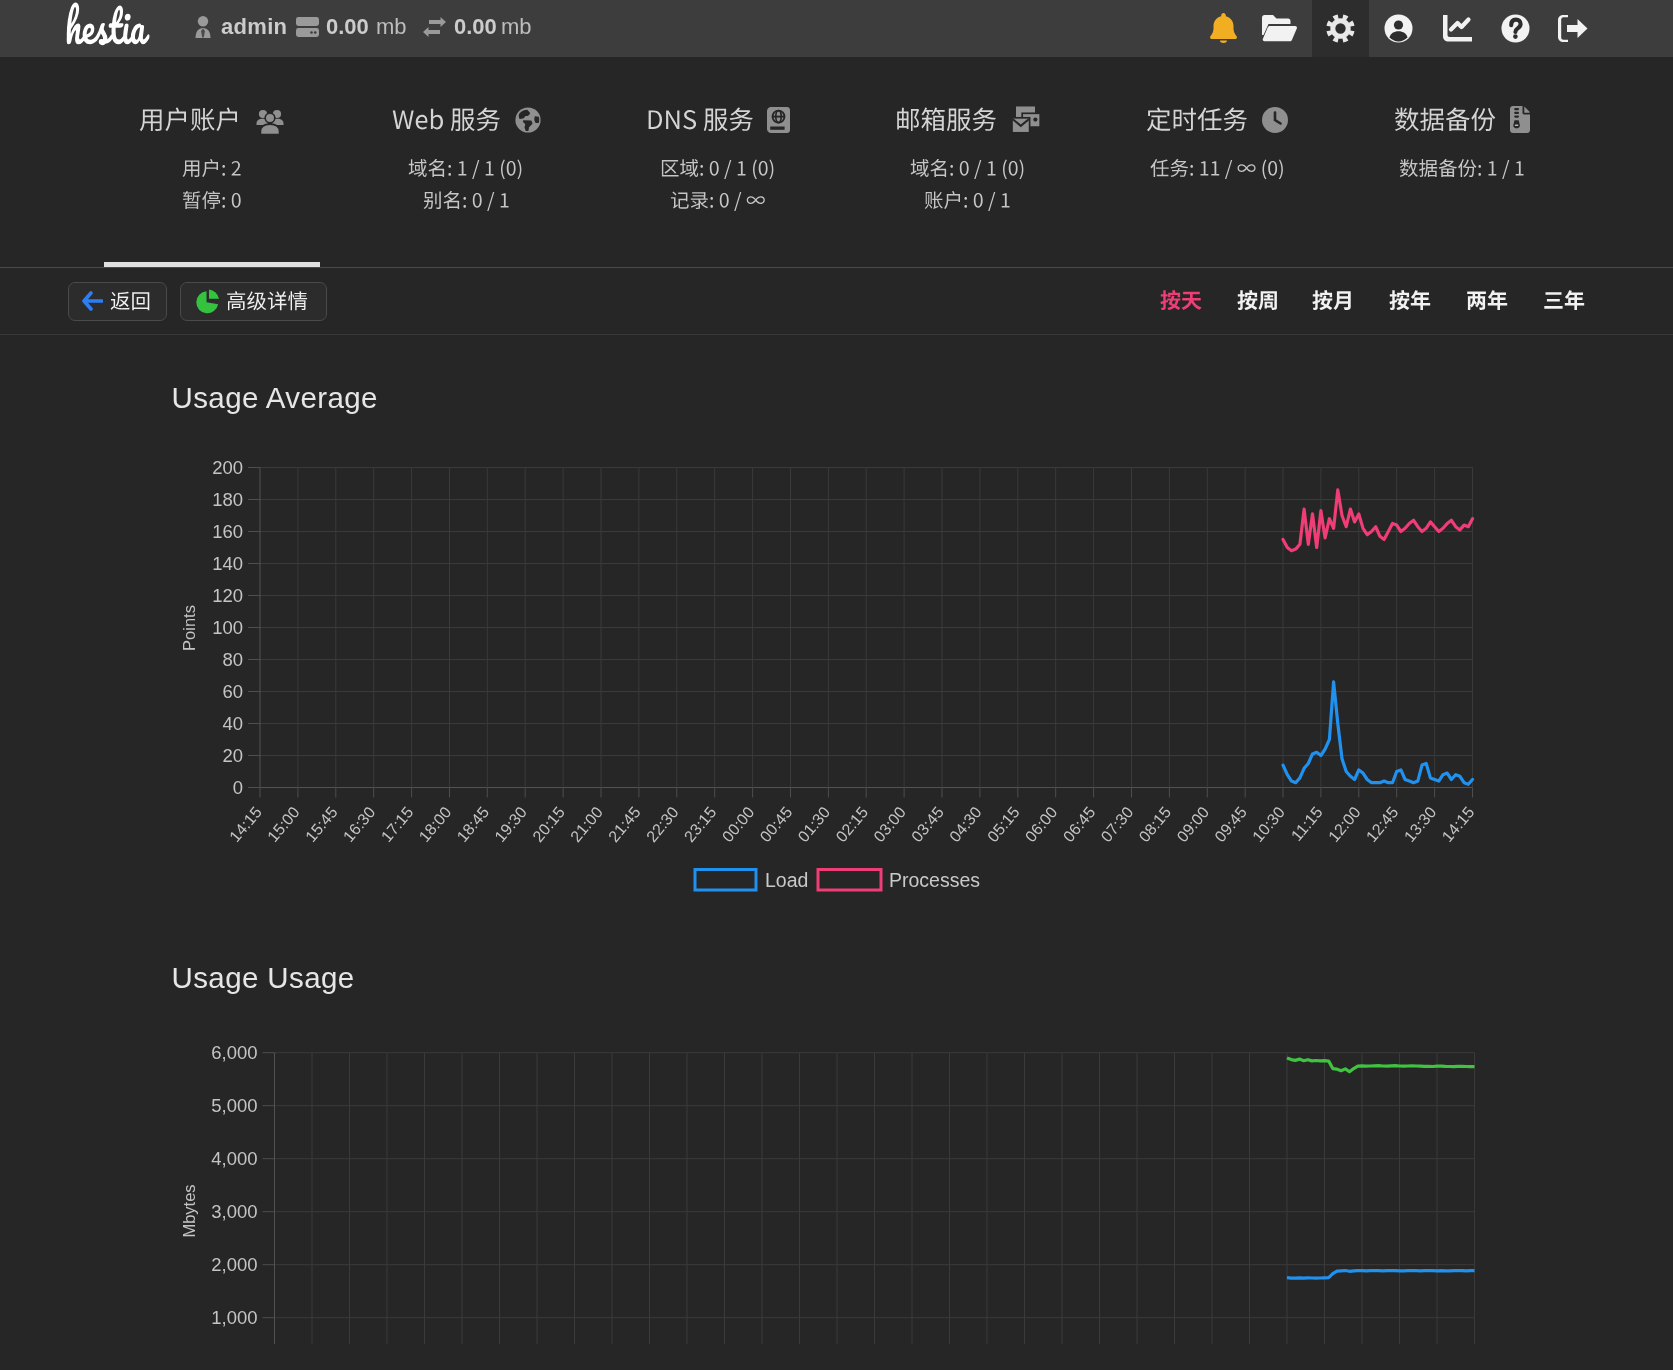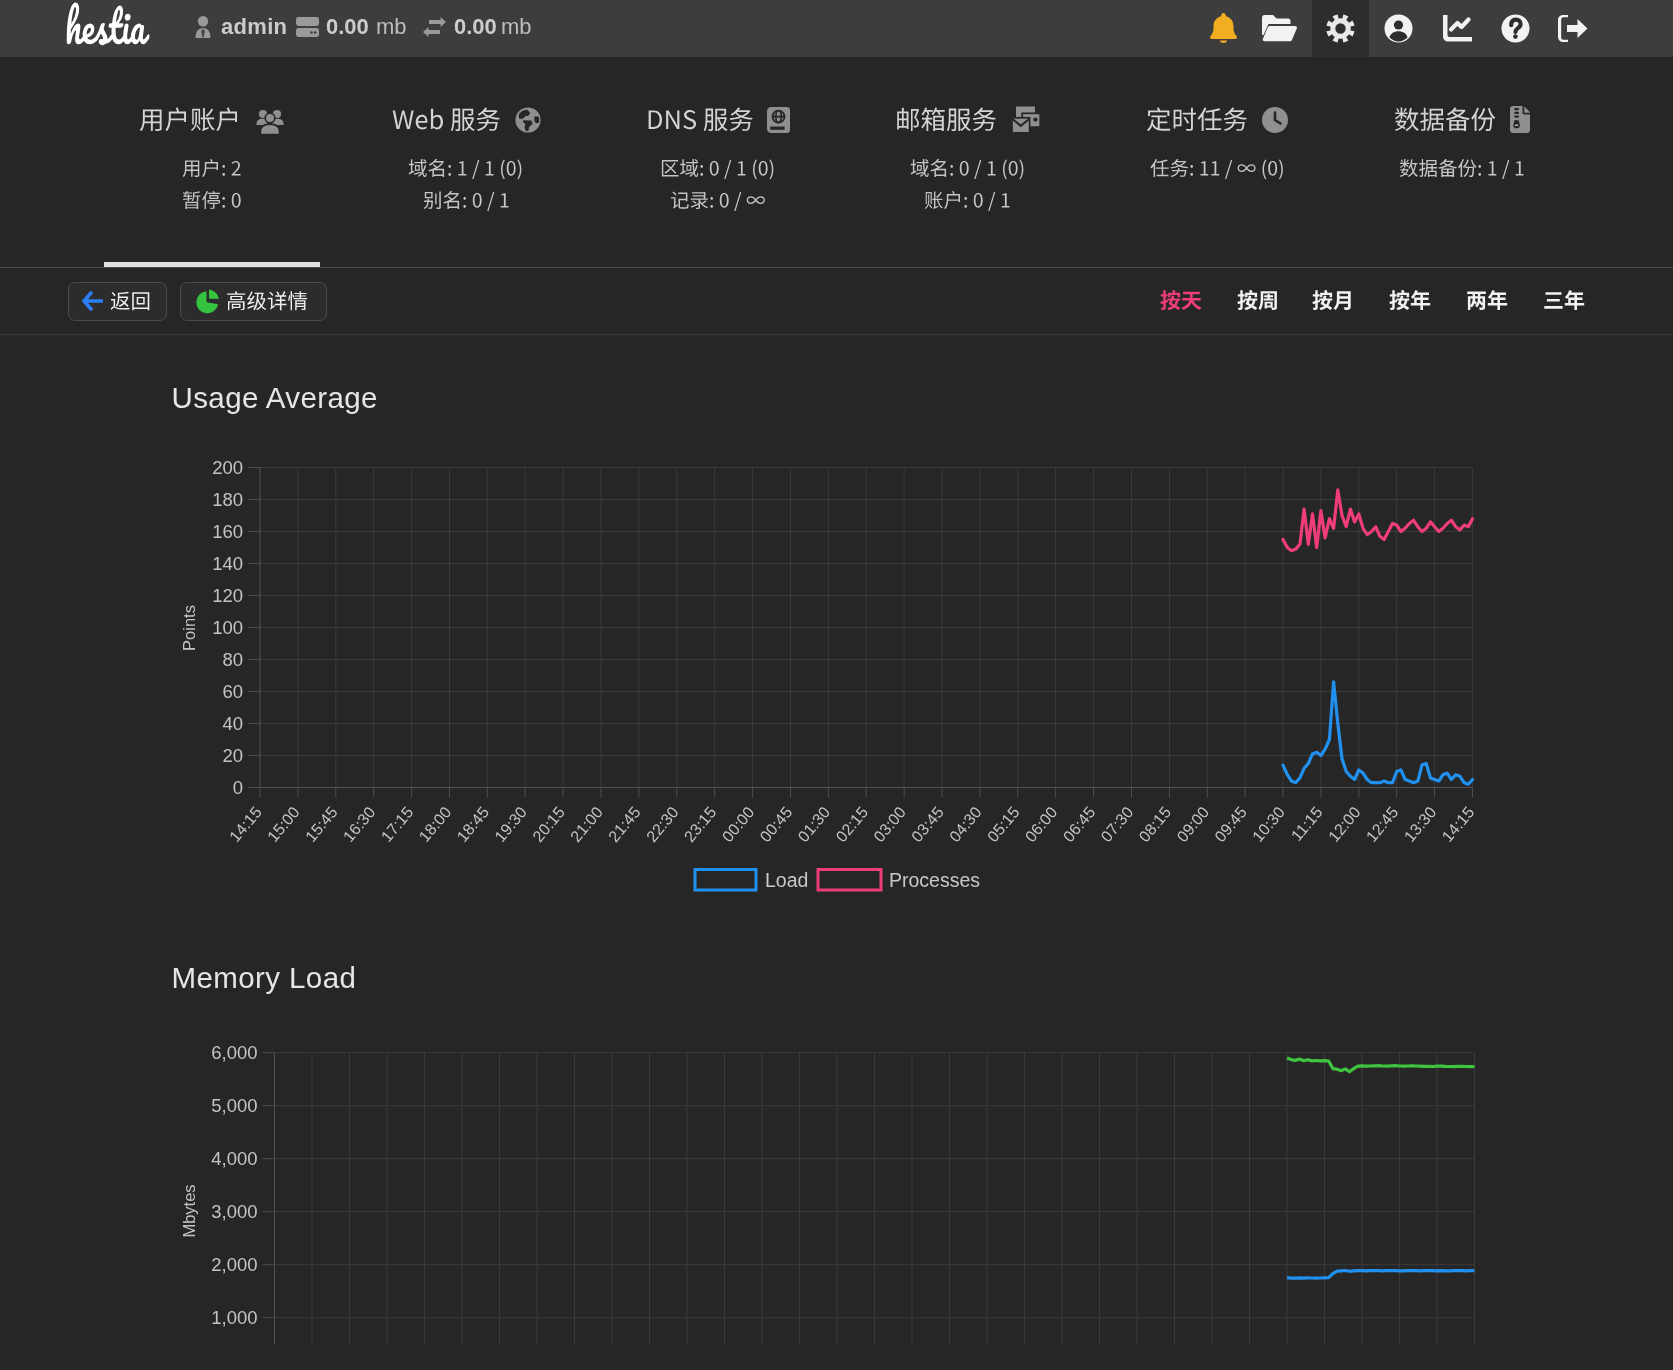--- a/index.html
+++ b/index.html
@@ -323,21 +323,21 @@
       <line x1="1472.5" y1="787.5" x2="1472.5" y2="797.5" stroke="#4e4e4e" stroke-width="1"></line>
       <text transform="translate(1475.1,812.5) rotate(-50)" font-size="16" fill="#c4c4c4" text-anchor="end">14:15</text>
       <text transform="translate(195,628) rotate(-90)" font-size="16.5" fill="#c4c4c4" text-anchor="middle">Points</text>
       <path d="M1283.0,539.5 L1287.3,547.5 L1291.5,550.7 L1295.7,549.1 L1299.9,544.3 L1304.1,509.1 L1308.3,544.3 L1312.5,513.9 L1316.7,547.5 L1320.9,510.7 L1325.1,537.9 L1329.4,518.7 L1333.6,528.3 L1337.8,489.9 L1342.0,515.5 L1346.2,526.7 L1350.4,509.1 L1354.6,521.9 L1358.8,513.9 L1363.0,528.3 L1367.2,534.7 L1371.5,531.5 L1375.7,526.7 L1379.9,536.3 L1384.1,539.5 L1388.3,531.5 L1392.5,523.5 L1396.7,525.1 L1400.9,531.5 L1405.1,528.3 L1409.3,523.5 L1413.6,520.3 L1417.8,526.7 L1422.0,531.5 L1426.2,528.3 L1430.4,521.9 L1434.6,526.7 L1438.8,531.5 L1443.0,528.3 L1447.2,523.5 L1451.4,520.3 L1455.7,526.7 L1459.9,529.9 L1464.1,525.1 L1468.3,526.7 L1472.5,518.7" stroke="#ee3d77" stroke-width="3.2" fill="none" stroke-linejoin="round" stroke-linecap="round"></path>
       <path d="M1283.0,765.1 L1287.3,774.7 L1291.5,781.1 L1295.7,782.7 L1299.9,777.9 L1304.1,768.3 L1308.3,763.5 L1312.5,753.9 L1316.7,752.3 L1320.9,755.5 L1325.1,749.1 L1329.4,739.5 L1333.6,681.9 L1337.8,723.5 L1342.0,758.7 L1346.2,771.5 L1350.4,776.3 L1354.6,779.5 L1358.8,769.9 L1363.0,773.1 L1367.2,779.5 L1371.5,782.7 L1375.7,782.7 L1379.9,782.7 L1384.1,781.1 L1388.3,782.7 L1392.5,782.7 L1396.7,771.5 L1400.9,769.9 L1405.1,779.5 L1409.3,781.1 L1413.6,782.7 L1417.8,781.1 L1422.0,765.1 L1426.2,763.5 L1430.4,777.9 L1434.6,779.5 L1438.8,781.1 L1443.0,774.7 L1447.2,773.1 L1451.4,779.5 L1455.7,774.7 L1459.9,776.3 L1464.1,782.7 L1468.3,784.3 L1472.5,779.5" stroke="#2191f0" stroke-width="3.2" fill="none" stroke-linejoin="round" stroke-linecap="round"></path>
       <rect x="695" y="869.5" width="61" height="20.5" fill="none" stroke="#2191f0" stroke-width="3"></rect>
       <text x="765" y="887" font-size="19.5" fill="#c9c9c9">Load</text>
       <rect x="818" y="869.5" width="63" height="20.5" fill="none" stroke="#ee3d77" stroke-width="3"></rect>
       <text x="889" y="887" font-size="19.5" fill="#c9c9c9">Processes</text>
     </svg>
-<div class="abs" style="left:171.5px;top:960.5px;font-size:29.5px;color:#e6e6e6;letter-spacing:0.4px">Memory Load</div>
+<div class="abs" style="left:171.5px;top:960.5px;font-size:29.5px;color:#e6e6e6;letter-spacing:0.4px">Usage Usage</div>
 <svg class="abs" style="left:0;top:0" width="1673" height="1370" font-family="Liberation Sans, sans-serif">
       <line x1="274.5" y1="1052.7" x2="1474.5" y2="1052.7" stroke="#3a3a3a" stroke-width="1"></line>
       <line x1="262.5" y1="1052.7" x2="274.5" y2="1052.7" stroke="#4e4e4e" stroke-width="1"></line>
       <text x="257.5" y="1059.4" font-size="18.5" fill="#c4c4c4" text-anchor="end">6,000</text>
       <line x1="274.5" y1="1105.7" x2="1474.5" y2="1105.7" stroke="#3a3a3a" stroke-width="1"></line>
       <line x1="262.5" y1="1105.7" x2="274.5" y2="1105.7" stroke="#4e4e4e" stroke-width="1"></line>
       <text x="257.5" y="1112.4" font-size="18.5" fill="#c4c4c4" text-anchor="end">5,000</text>
       <line x1="274.5" y1="1158.7" x2="1474.5" y2="1158.7" stroke="#3a3a3a" stroke-width="1"></line>
       <line x1="262.5" y1="1158.7" x2="274.5" y2="1158.7" stroke="#4e4e4e" stroke-width="1"></line>
       <text x="257.5" y="1165.4" font-size="18.5" fill="#c4c4c4" text-anchor="end">4,000</text>

